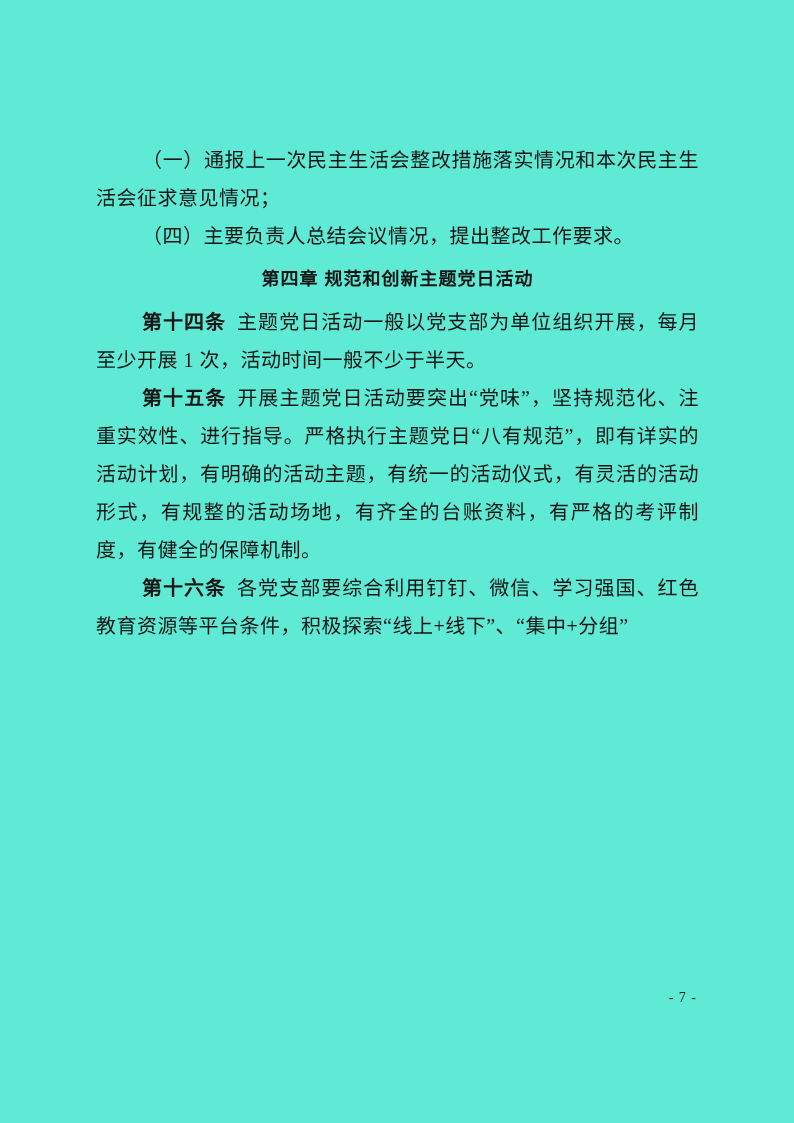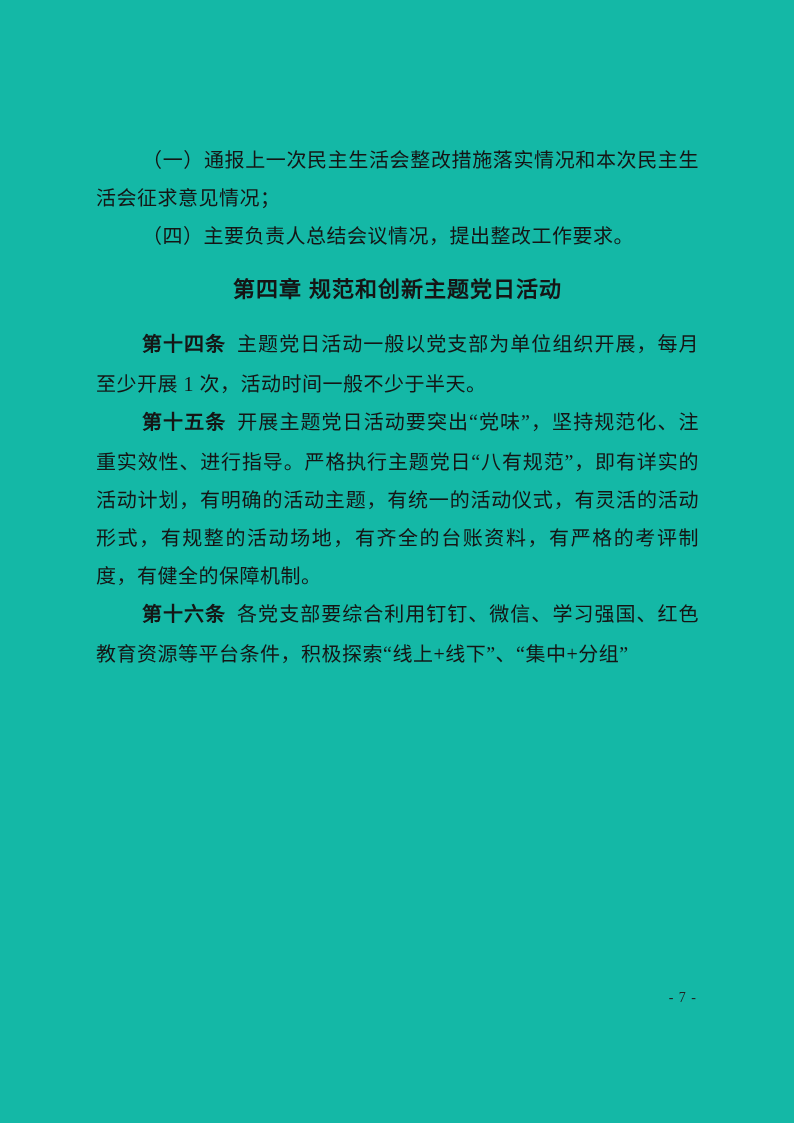--- a/index.html
+++ b/index.html
@@ -4,46 +4,46 @@
 <style>
   html, body { margin: 0; padding: 0; }
   body {
     width: 794px; height: 1123px;
     background: #e9e9e9;
     font-family: "Liberation Serif", "DejaVu Serif", serif;
   }
   .page {
     position: relative;
     width: 794px; height: 1123px;
-    background: #14b8a6;
+    background: #5eead4;
     overflow: hidden;
     color: #151515;
   }
   .content {
     position: absolute;
     left: 96px; top: 141px;
     width: 603px;
     font-size: 20px;
     line-height: 38px;
     letter-spacing: 0.5px;
     text-align: justify;
     text-justify: inter-ideograph;
   }
   .para {
     margin: 0;
     text-indent: 46px;
   }
   .lead {
     font-weight: bold;
-    font-family: Liberation Mono, monospace;
+    font-family: Liberation Serif, serif;
     margin-right: 11px;
   }
   .chapter {
-    margin: 16px;
-    font-size: 22px;
+    margin: 5px;
+    font-size: 18px;
     line-height: 38px;
     font-weight: bold;
     font-family: "Liberation Sans", "DejaVu Sans", sans-serif;
     text-align: center;
     text-indent: 0;
     letter-spacing: 1px;
   }
   .pageno {
     position: absolute;
     top: 990px;

